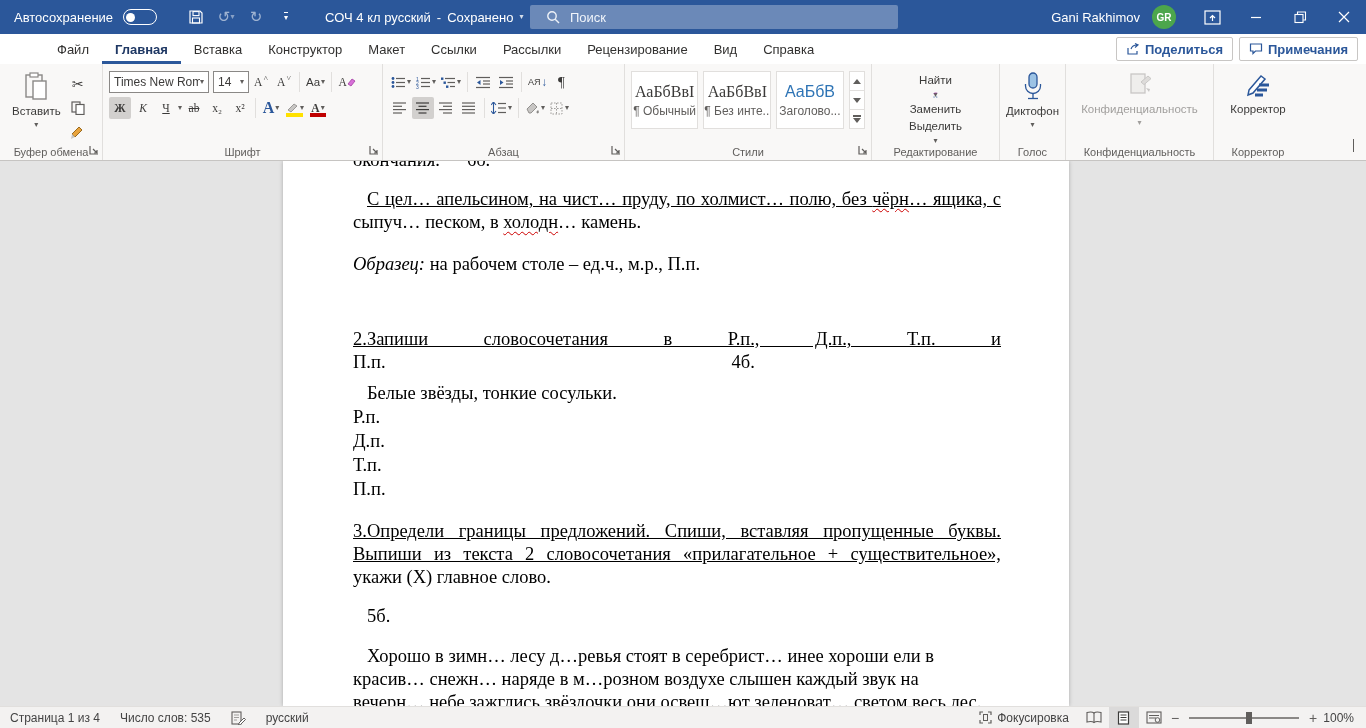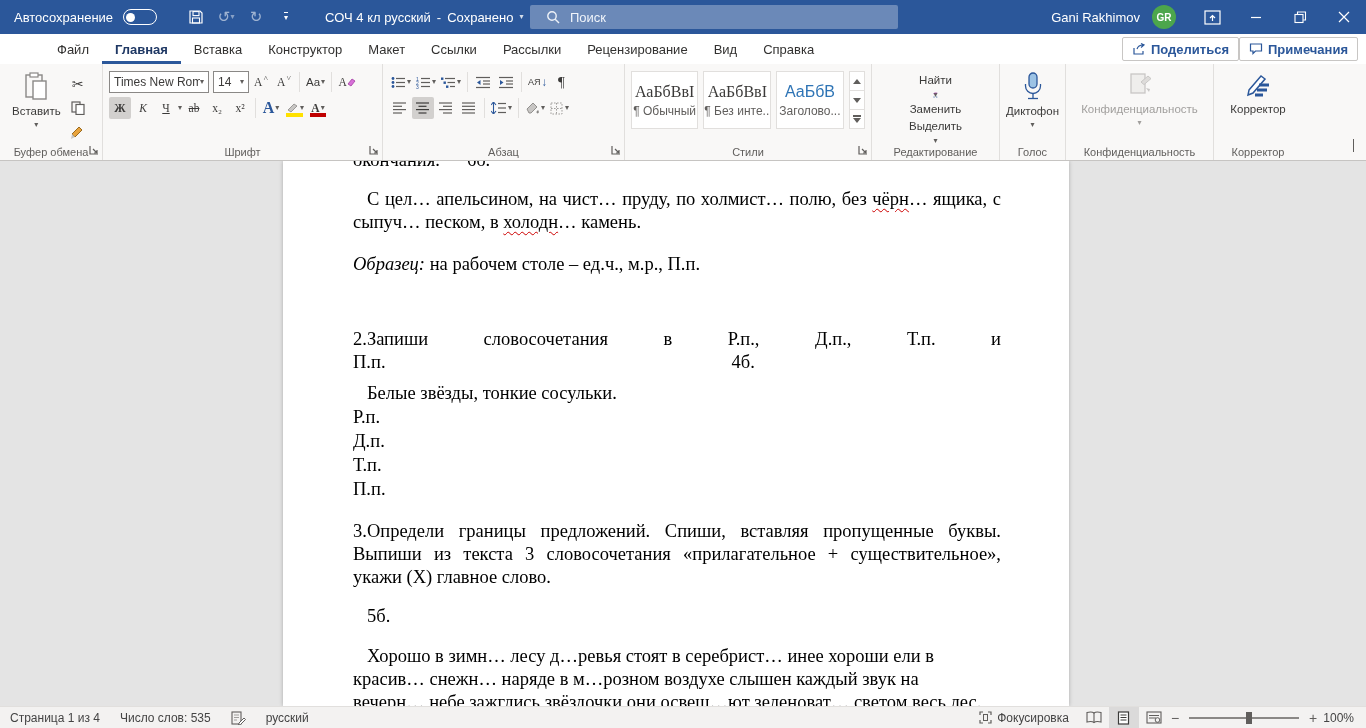--- a/index.html
+++ b/index.html
@@ -28,21 +28,21 @@
     margin:0 14px 0 12px; }
   .win-btn { width:44px; height:34px; display:flex; align-items:center; justify-content:center; }
   .caret { font-size:8px; line-height:1; }
   .caret-dim { opacity:.8; }
 
   
   .tabrow { height:30px; background:#fff; display:flex; align-items:stretch; font-size:13px;
     color:#323130; position:relative;margin-left:44px; }
   .tab { padding:0 13px; display:flex; align-items:center; cursor:pointer; }
   .tab.active { font-weight:bold; color:#1f3864; box-shadow:inset 0 -3px 0 var(--accent,#2b579a); }
-  .tab-actions { position:absolute; right:8px; top:3px; display:flex; }
+  .tab-actions { position:absolute; right:8px; top:3px; display:flex; gap:6px; }
   .pill-btn { border:1px solid #c8c6c4; background:#fff; border-radius:2px; height:24px;
     display:flex; align-items:center; gap:5px; padding:0 9px; font-size:13px; font-weight:bold;
     color:var(--accent,#2b579a); cursor:pointer; }
 
   
   .ribbon { height:97px; background:#f9f8f7; border-bottom:1px solid #c6c4c2; display:flex;
     font-size:11.5px; color:#3b3a39; }
   .rgroup { position:relative; border-right:1px solid #e1dfdd; padding:5px 6px 18px; flex:none; }
   .rg-label { position:absolute; left:0; right:0; bottom:2px; text-align:center; font-size:11px;
     color:#605e5c; white-space:nowrap; }
@@ -92,21 +92,21 @@
     box-shadow:0 0 4px rgba(0,0,0,.25); overflow:hidden;
     padding:0 68px 0 70px; }
   .doc-line { font-family:"Liberation Serif","DejaVu Serif",serif; font-size:18.5px;
     line-height:23px; color:#000; white-space:normal; }
   .doc-line .it { font-style:italic; }
   .doc-line .sp { text-decoration:underline; text-decoration-style:wavy;
     text-decoration-color:var(--spell,#cc0000); text-decoration-thickness:1px;
     text-underline-offset:3px; }
   .doc-line .gap { display:inline-block; height:1px; }
   .ind { text-indent:14px; }
-  .jl { text-align:justify; text-align-last:justify; }
+  .jl { text-align:justify; text-align-last:justify;text-decoration:underline; }
 
   
   .statusbar { height:22px; background:#f3f2f1; border-top:1px solid #e1dfdd; display:flex;
     align-items:center; font-size:12px; color:#444; position:relative; }
   .sb-item { padding:0 10px; display:flex; align-items:center; gap:5px; cursor:pointer; height:100%; }
   .sb-right { position:absolute; right:6px; top:0; height:100%; display:flex; align-items:center; }
   .view-btn { width:30px; height:100%; display:flex; align-items:center; justify-content:center;
     cursor:pointer; }
   .view-btn.on { background:#dbdada; }
   .zoom-track { width:110px; height:2px; background:#8a8886; position:relative; margin:0 8px; }
@@ -630,21 +630,21 @@
       <div class="doc-line"><span>сыпуч… песком, в </span><span class="sp">холодн</span><span>… камень.</span></div>
       <div class="doc-line" style="margin-top: 19px;"><span class="it">Образец:</span><span> на рабочем столе – ед.ч., м.р., П.п.</span></div>
       <div class="doc-line jl" style="margin-top: 52px;"><span>2.Запиши словосочетания в Р.п., Д.п., Т.п. и</span></div>
       <div class="doc-line"><span>П.п.</span><span class="gap" style="width: 346px;"></span><span>4б.</span></div>
       <div class="doc-line ind" style="margin-top: 8px;"><span>Белые звёзды, тонкие сосульки.</span></div>
       <div class="doc-line" style="margin-top: 1px;"><span>Р.п.</span></div>
       <div class="doc-line" style="margin-top: 1px;"><span>Д.п.</span></div>
       <div class="doc-line" style="margin-top: 1px;"><span>Т.п.</span></div>
       <div class="doc-line" style="margin-top: 1px;"><span>П.п.</span></div>
       <div class="doc-line jl" style="margin-top: 19px;"><span>3.Определи границы предложений. Спиши, вставляя пропущенные буквы.</span></div>
-      <div class="doc-line jl"><span>Выпиши из текста 3 словосочетания «прилагательное + существительное»,</span></div>
+      <div class="doc-line jl"><span>Выпиши из текста 2 словосочетания «прилагательное + существительное»,</span></div>
       <div class="doc-line"><span>укажи (X) главное слово.</span></div>
       <div class="doc-line ind" style="margin-top: 16px;"><span>5б.</span></div>
       <div class="doc-line ind" style="margin-top: 17px;"><span>Хорошо в зимн… лесу д…ревья стоят в серебрист… инее хороши ели в</span></div>
       <div class="doc-line"><span>красив… снежн… наряде в м…розном воздухе слышен каждый звук на</span></div>
       <div class="doc-line"><span>вечерн… небе зажглись звёздочки они освещ…ют зеленоват… светом весь лес.</span></div>
     </div>
 </div>
 
 <div class="statusbar">
   <div class="sb-item">

